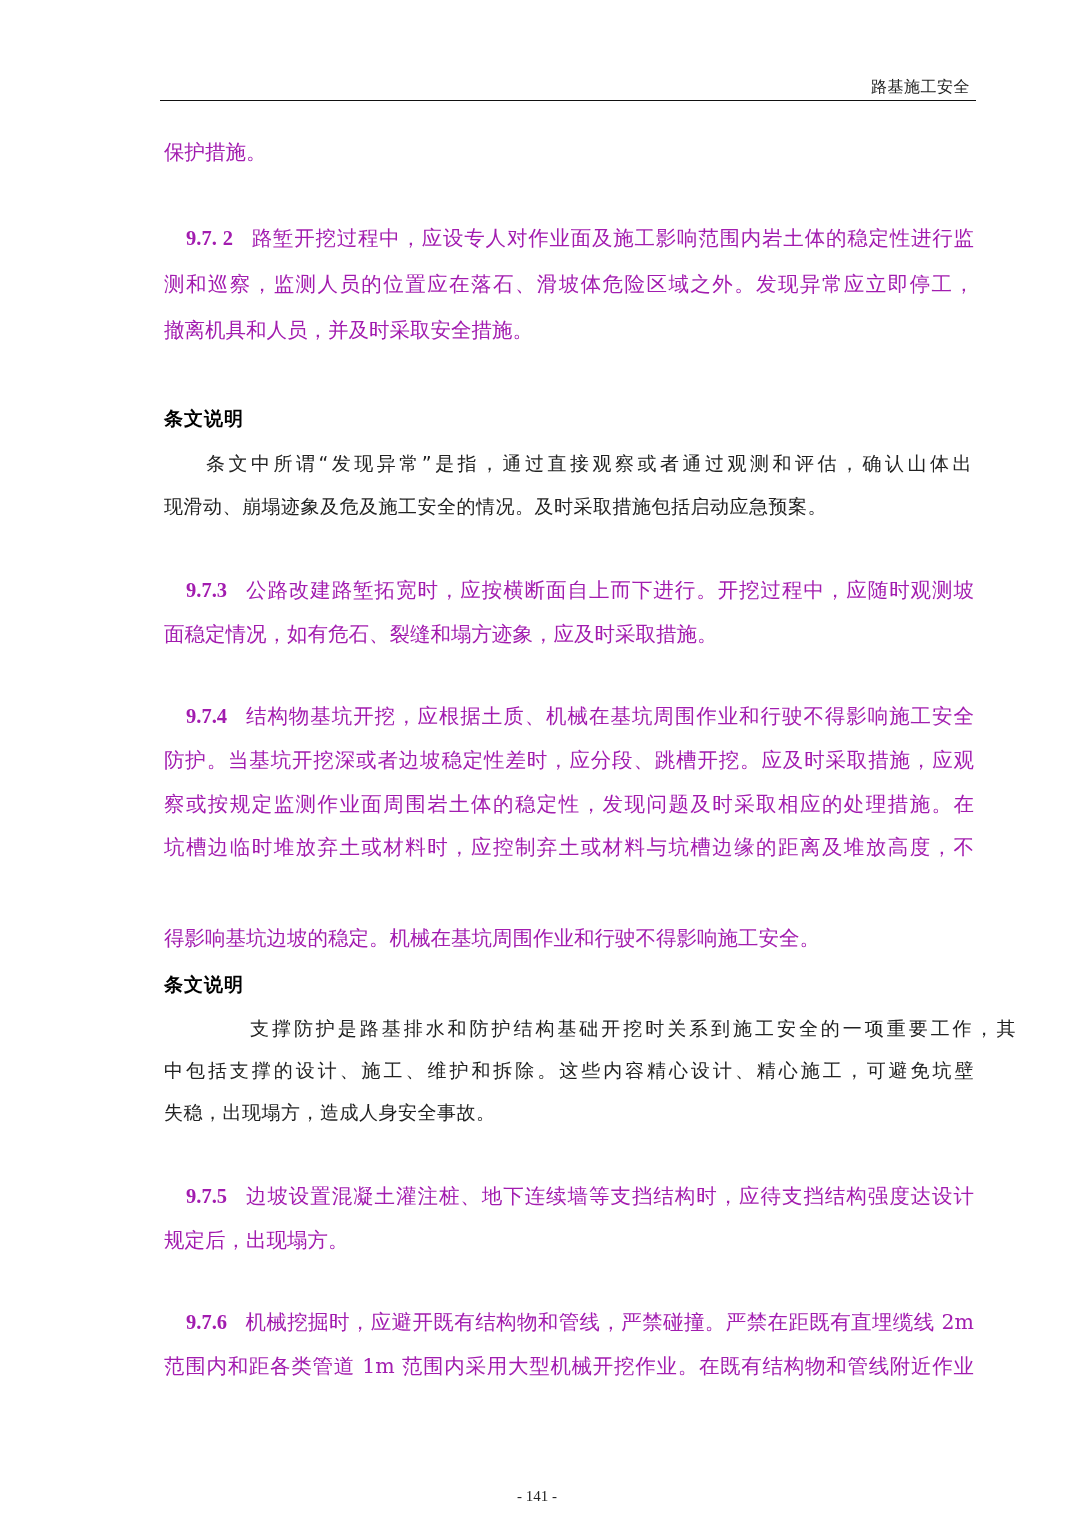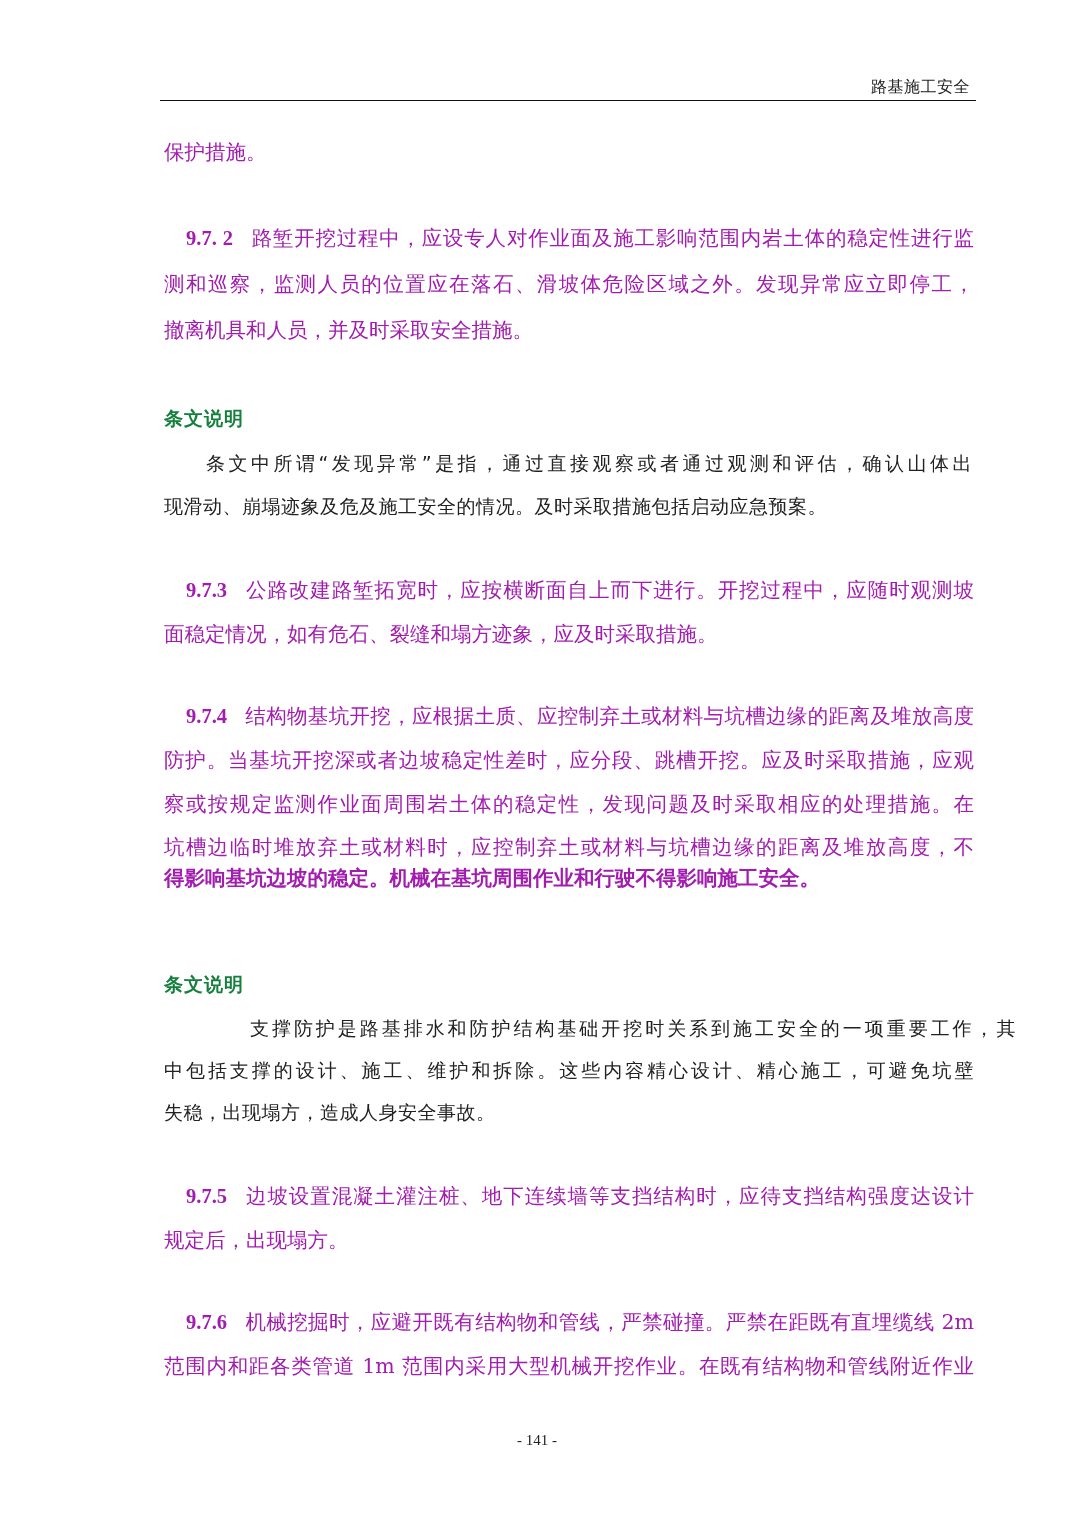--- a/index.html
+++ b/index.html
@@ -8,23 +8,23 @@
     .header-title { position: absolute; top: 77px; right: 104px; font-size: 16px;
                     font-family: "DejaVu Sans", "Liberation Sans", sans-serif; color: #222; letter-spacing: 0.5px; }
     .header-rule { position: absolute; top: 100px; left: 160px; width: 816px; height: 0;
                    border-top: 1.6px solid #111; }
     .line { position: absolute; left: 164px; width: 810px; font-size: 20.5px; line-height: 24px;
             white-space: nowrap; text-align: justify; text-align-last: justify; color: #a21caf; }
     .line.last { text-align-last: left; }
     .line.indent { left: 186px; width: 788px; }
     .num { font-family: "Liberation Serif", serif; font-weight: bold; margin-right: 18px; }
     .expl-heading { position: absolute; left: 164px; font-size: 19px; font-weight: bold; letter-spacing: 1px;
-                    font-family: Liberation Mono, monospace; color: #15803d; }
+                    font-family: Liberation Mono, monospace; color: #000000; }
     .expl { font-family: "DejaVu Sans", sans-serif; font-size: 19px; letter-spacing: 0.5px; color: #222; }
-    .page-number { position: absolute; top: 1432px; left: 0; width: 1074px; text-align: center;
+    .page-number { position: absolute; top: 1488px; left: 0; width: 1074px; text-align: center;
                    font-family: "Liberation Serif", serif; font-size: 15px; color: #222; }
   </style>
 </head>
 <body>
 
 <div class="header-title">路基施工安全</div>
 <div class="header-rule"></div>
 
 <div class="line last" style="top:140px;">保护措施。</div>
 
@@ -32,25 +32,25 @@
 <div class="line" style="top:272px;">测和巡察，监测人员的位置应在落石、滑坡体危险区域之外。发现异常应立即停工，</div>
 <div class="line last" style="top:318px;">撤离机具和人员，并及时采取安全措施。</div>
 
 <div class="expl-heading" style="top:406px;">条文说明</div>
 <div class="line indent expl" style="top:451px; left:206px; width:766px;">条文中所谓“发现异常”是指，通过直接观察或者通过观测和评估，确认山体出</div>
 <div class="line expl last" style="top:494px;">现滑动、崩塌迹象及危及施工安全的情况。及时采取措施包括启动应急预案。</div>
 
 <div class="line indent" style="top:578px;"><span class="num">9.7.3</span><span>公路改建路堑拓宽时，应按横断面自上而下进行。开挖过程中，应随时观测坡</span></div>
 <div class="line last" style="top:622px;">面稳定情况，如有危石、裂缝和塌方迹象，应及时采取措施。</div>
 
-<div class="line indent" style="top:704px;"><span class="num">9.7.4</span><span>结构物基坑开挖，应根据土质、应控制弃土或材料与坑槽边缘的距离及堆放高度</span></div>
+<div class="line indent" style="top:704px;"><span class="num">9.7.4</span><span>结构物基坑开挖，应根据土质、机械在基坑周围作业和行驶不得影响施工安全</span></div>
 <div class="line" style="top:748px;">防护。当基坑开挖深或者边坡稳定性差时，应分段、跳槽开挖。应及时采取措施，应观</div>
 <div class="line" style="top:792px;">察或按规定监测作业面周围岩土体的稳定性，发现问题及时采取相应的处理措施。在</div>
 <div class="line" style="top:835px;">坑槽边临时堆放弃土或材料时，应控制弃土或材料与坑槽边缘的距离及堆放高度，不</div>
-<div class="line last" style="top:866px;font-weight:bold;">得影响基坑边坡的稳定。机械在基坑周围作业和行驶不得影响施工安全。</div>
+<div class="line last" style="top:926px;">得影响基坑边坡的稳定。机械在基坑周围作业和行驶不得影响施工安全。</div>
 
 <div class="expl-heading" style="top:972px;">条文说明</div>
 <div class="line indent expl" style="top:1016px; left:206px; width:766px;margin-left:44px;">支撑防护是路基排水和防护结构基础开挖时关系到施工安全的一项重要工作，其</div>
 <div class="line expl" style="top:1058px;">中包括支撑的设计、施工、维护和拆除。这些内容精心设计、精心施工，可避免坑壁</div>
 <div class="line expl last" style="top:1100px;">失稳，出现塌方，造成人身安全事故。</div>
 
 <div class="line indent" style="top:1184px;"><span class="num">9.7.5</span><span>边坡设置混凝土灌注桩、地下连续墙等支挡结构时，应待支挡结构强度达设计</span></div>
 <div class="line last" style="top:1228px;">规定后，出现塌方。</div>
 
 <div class="line indent" style="top:1310px;"><span class="num">9.7.6</span><span>机械挖掘时，应避开既有结构物和管线，严禁碰撞。严禁在距既有直埋缆线 2m</span></div>

